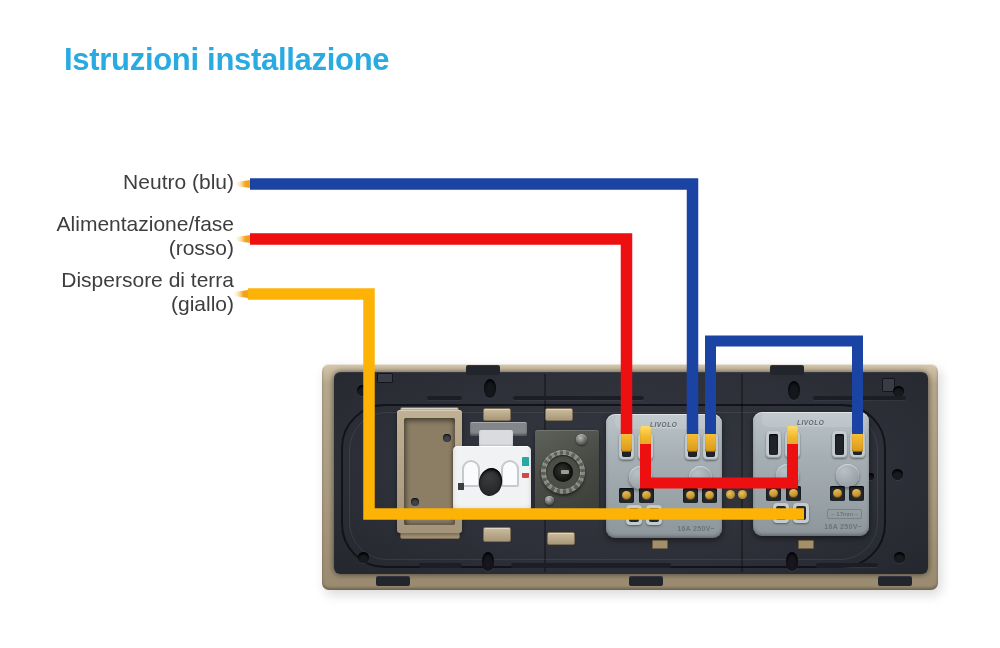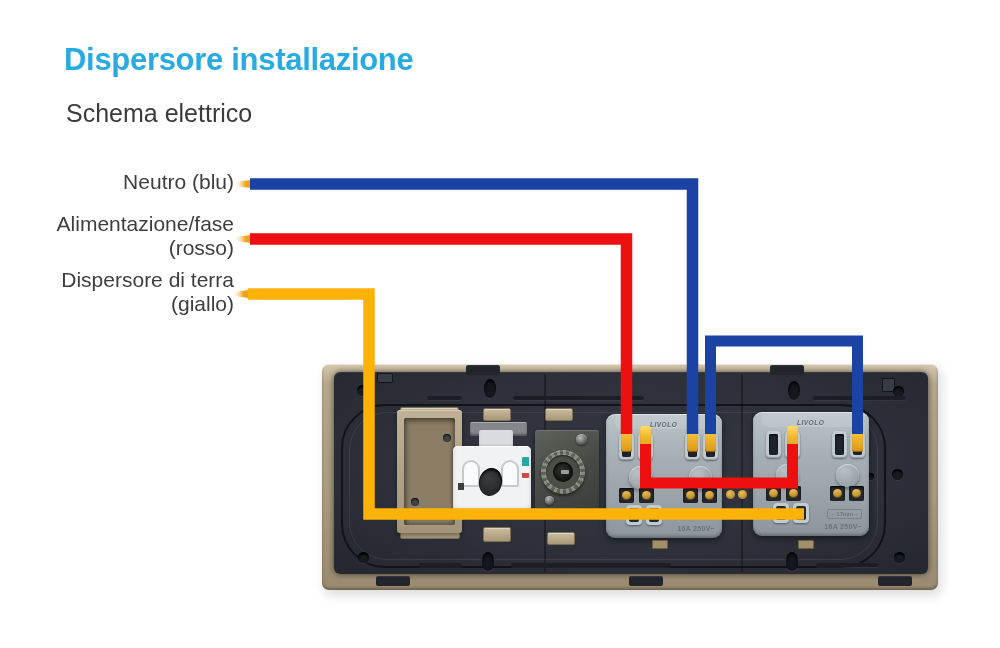--- a/index.html
+++ b/index.html
@@ -106,22 +106,21 @@
   .brass-tab{top:176px;width:16px;height:9px;background:#a3906a;border:1px solid #6f5f42;border-radius:1px;}
 
   
   #wires{left:0;top:0;z-index:20;pointer-events:none;}
 </style>
 </head>
 <body>
 
 <div class="stage">
 
-  <h1 class="title">Dispersore installazione</h1>
-  <h2 class="subtitle">Schema elettrico</h2>
+  <h1 class="title">Istruzioni installazione</h1>
 
   <div class="lbl" id="lbl-neutral">
     <span>Neutro (blu)</span>
   </div>
   <div class="lbl" id="lbl-phase">
     <span>Alimentazione/fase</span>
     <span>(rosso)</span>
   </div>
   <div class="lbl" id="lbl-earth">
     <span>Dispersore di terra</span>

